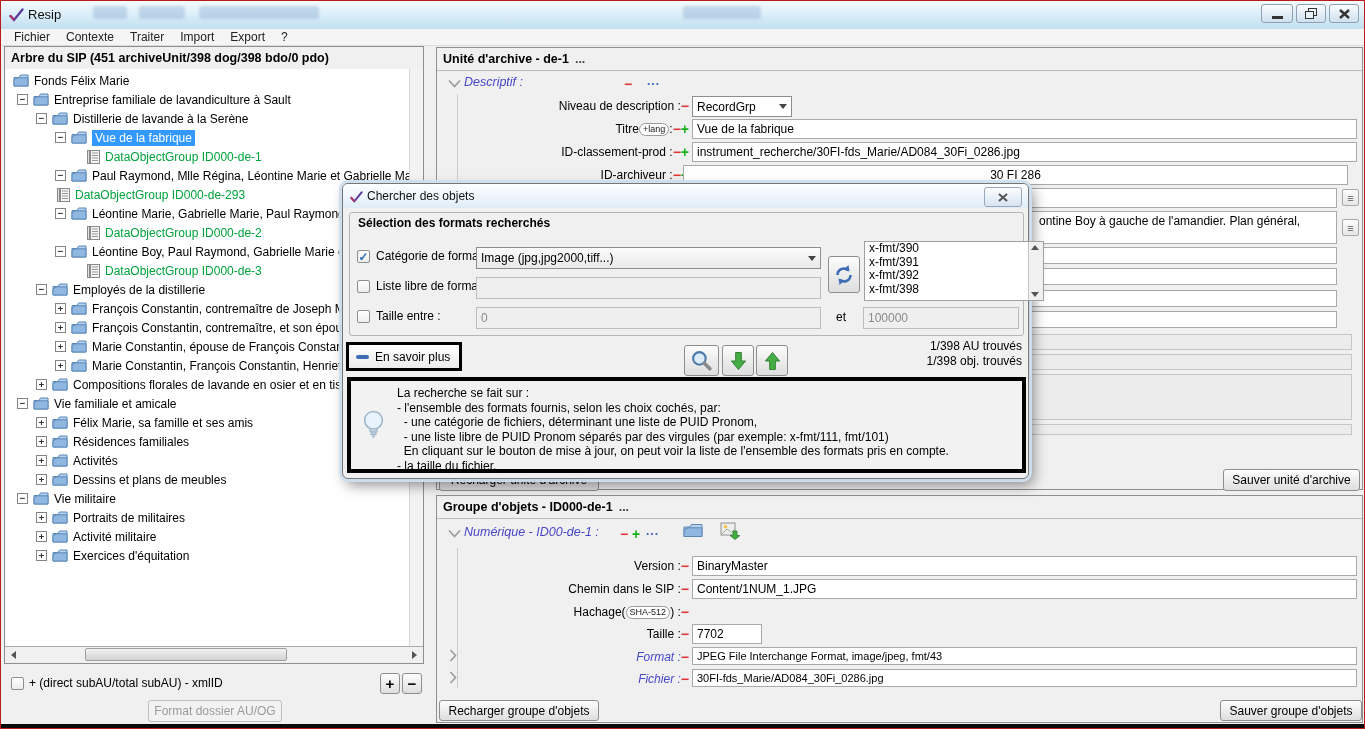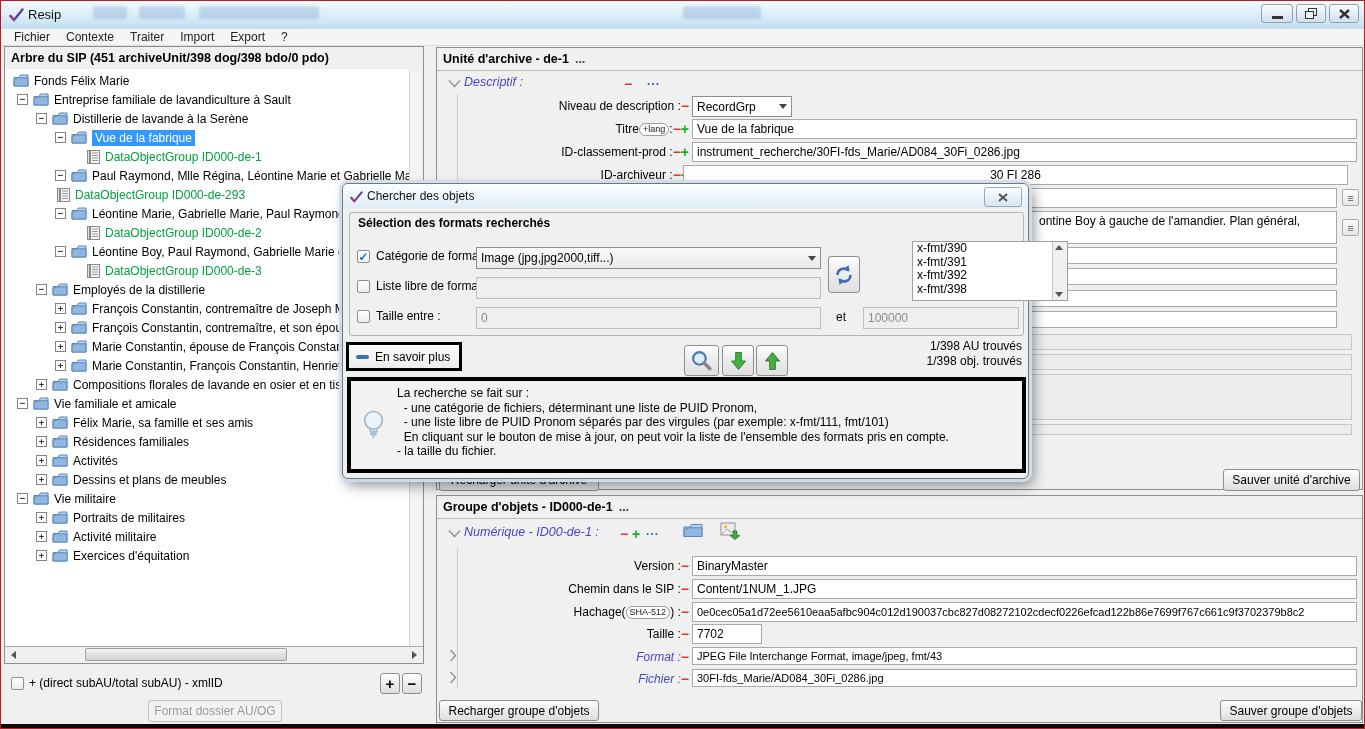--- a/index.html
+++ b/index.html
@@ -568,23 +568,20 @@
     <div class="field" style="left:255px;top:83px;width:665px;height:20px;">
         <span>Content/1NUM_1.JPG</span>
       </div>
 
     <div class="f-label" style="left:2px;top:109px;width:250px;">
       <span>Hachage(</span>
       <span class="badge">SHA-512</span>
       <span>) :</span>
         <span class="minus">−</span>
     </div>
-    <div class="field small" style="left:255px;top:106px;width:665px;height:20px;">
-        <span>0e0cec05a1d72ee5610eaa5afbc904c012d190037cbc827d08272102cdecf0226efcad122b86e7699f767c661c9f3702379b8c2</span>
-      </div>
 
     <div class="f-label" style="left:2px;top:131px;width:250px;">
       <span>Taille :</span>
         <span class="minus">−</span>
     </div>
     <div class="field" style="left:255px;top:128px;width:70px;height:20px;">
         <span>7702</span>
       </div>
 
     <span class="chev" style="position:absolute;left:12px;top:153px;">
@@ -664,21 +661,21 @@
         </div>
 
       <div class="toolbtn" style="left:478px;top:43px;width:32px;height:37px;">
         <svg width="22" height="22" viewBox="0 0 22 22">
             <path d="M4.5 11 a6.5 6.5 0 0 1 11-4.7" fill="none" stroke="#3E6DB5" stroke-width="2.5"></path>
             <path d="M17.5 11 a6.5 6.5 0 0 1 -11 4.7" fill="none" stroke="#3E6DB5" stroke-width="2.5"></path>
             <path d="M15.5 1 L16.5 7.5 L10.5 5.8 Z" fill="#3E6DB5"></path>
             <path d="M6.5 21 L5.5 14.5 L11.5 16.2 Z" fill="#3E6DB5"></path>
           </svg>
       </div>
-      <div class="list" style="left:514px;top:28px;width:156px;height:60px;margin-left:48px;" id="format-list">
+      <div class="list" style="left:514px;top:28px;width:180px;height:60px;" id="format-list">
         <div class="list-sb">
           <span class="sb-arr" style="left:-1px;top:0;width:13px;height:11px;">
               <span class="tri-u"></span>
             </span>
           <span class="sb-arr" style="left:-1px;bottom:0;top:auto;width:13px;height:11px;">
               <span class="tri-d"></span>
             </span>
         </div>
       <div class="list-item">x-fmt/390</div>
           <div class="list-item">x-fmt/391</div>
@@ -718,20 +715,21 @@
       <span style="position:absolute;left:10px;top:28px;">
         <svg width="25" height="32" viewBox="0 0 24 30">
             <circle cx="12" cy="10.5" r="8.5" fill="#E8F3FC" stroke="#9FB6C9" stroke-width="1.5"></circle>
             <path d="M8.5 18.5 h7 v2.5 h-7 Z" fill="#C8D6E2" stroke="#9FB6C9"></path>
             <path d="M9.5 22 h5 v2 h-5 Z" fill="#C8D6E2" stroke="#9FB6C9"></path>
             <path d="M10 24.8 h4 l-2 3.4 Z" fill="#B0C2D2"></path>
           </svg>
       </span>
       <div style="position:absolute;left:46px;top:5px;" id="info-lines">
           <div class="info-line">La recherche se fait sur :</div>
+          <div class="info-line">- l'ensemble des formats fournis, selon les choix cochés, par:</div>
           <div class="info-line">  - une catégorie de fichiers, déterminant une liste de PUID Pronom,</div>
           <div class="info-line">  - une liste libre de PUID Pronom séparés par des virgules (par exemple: x-fmt/111, fmt/101)</div>
           <div class="info-line">  En cliquant sur le bouton de mise à jour, on peut voir la liste de l'ensemble des formats pris en compte.</div>
           <div class="info-line">- la taille du fichier.</div>
         </div>
     </div>
   </div>
 
   <div class="black-strip"></div>
 </div>

